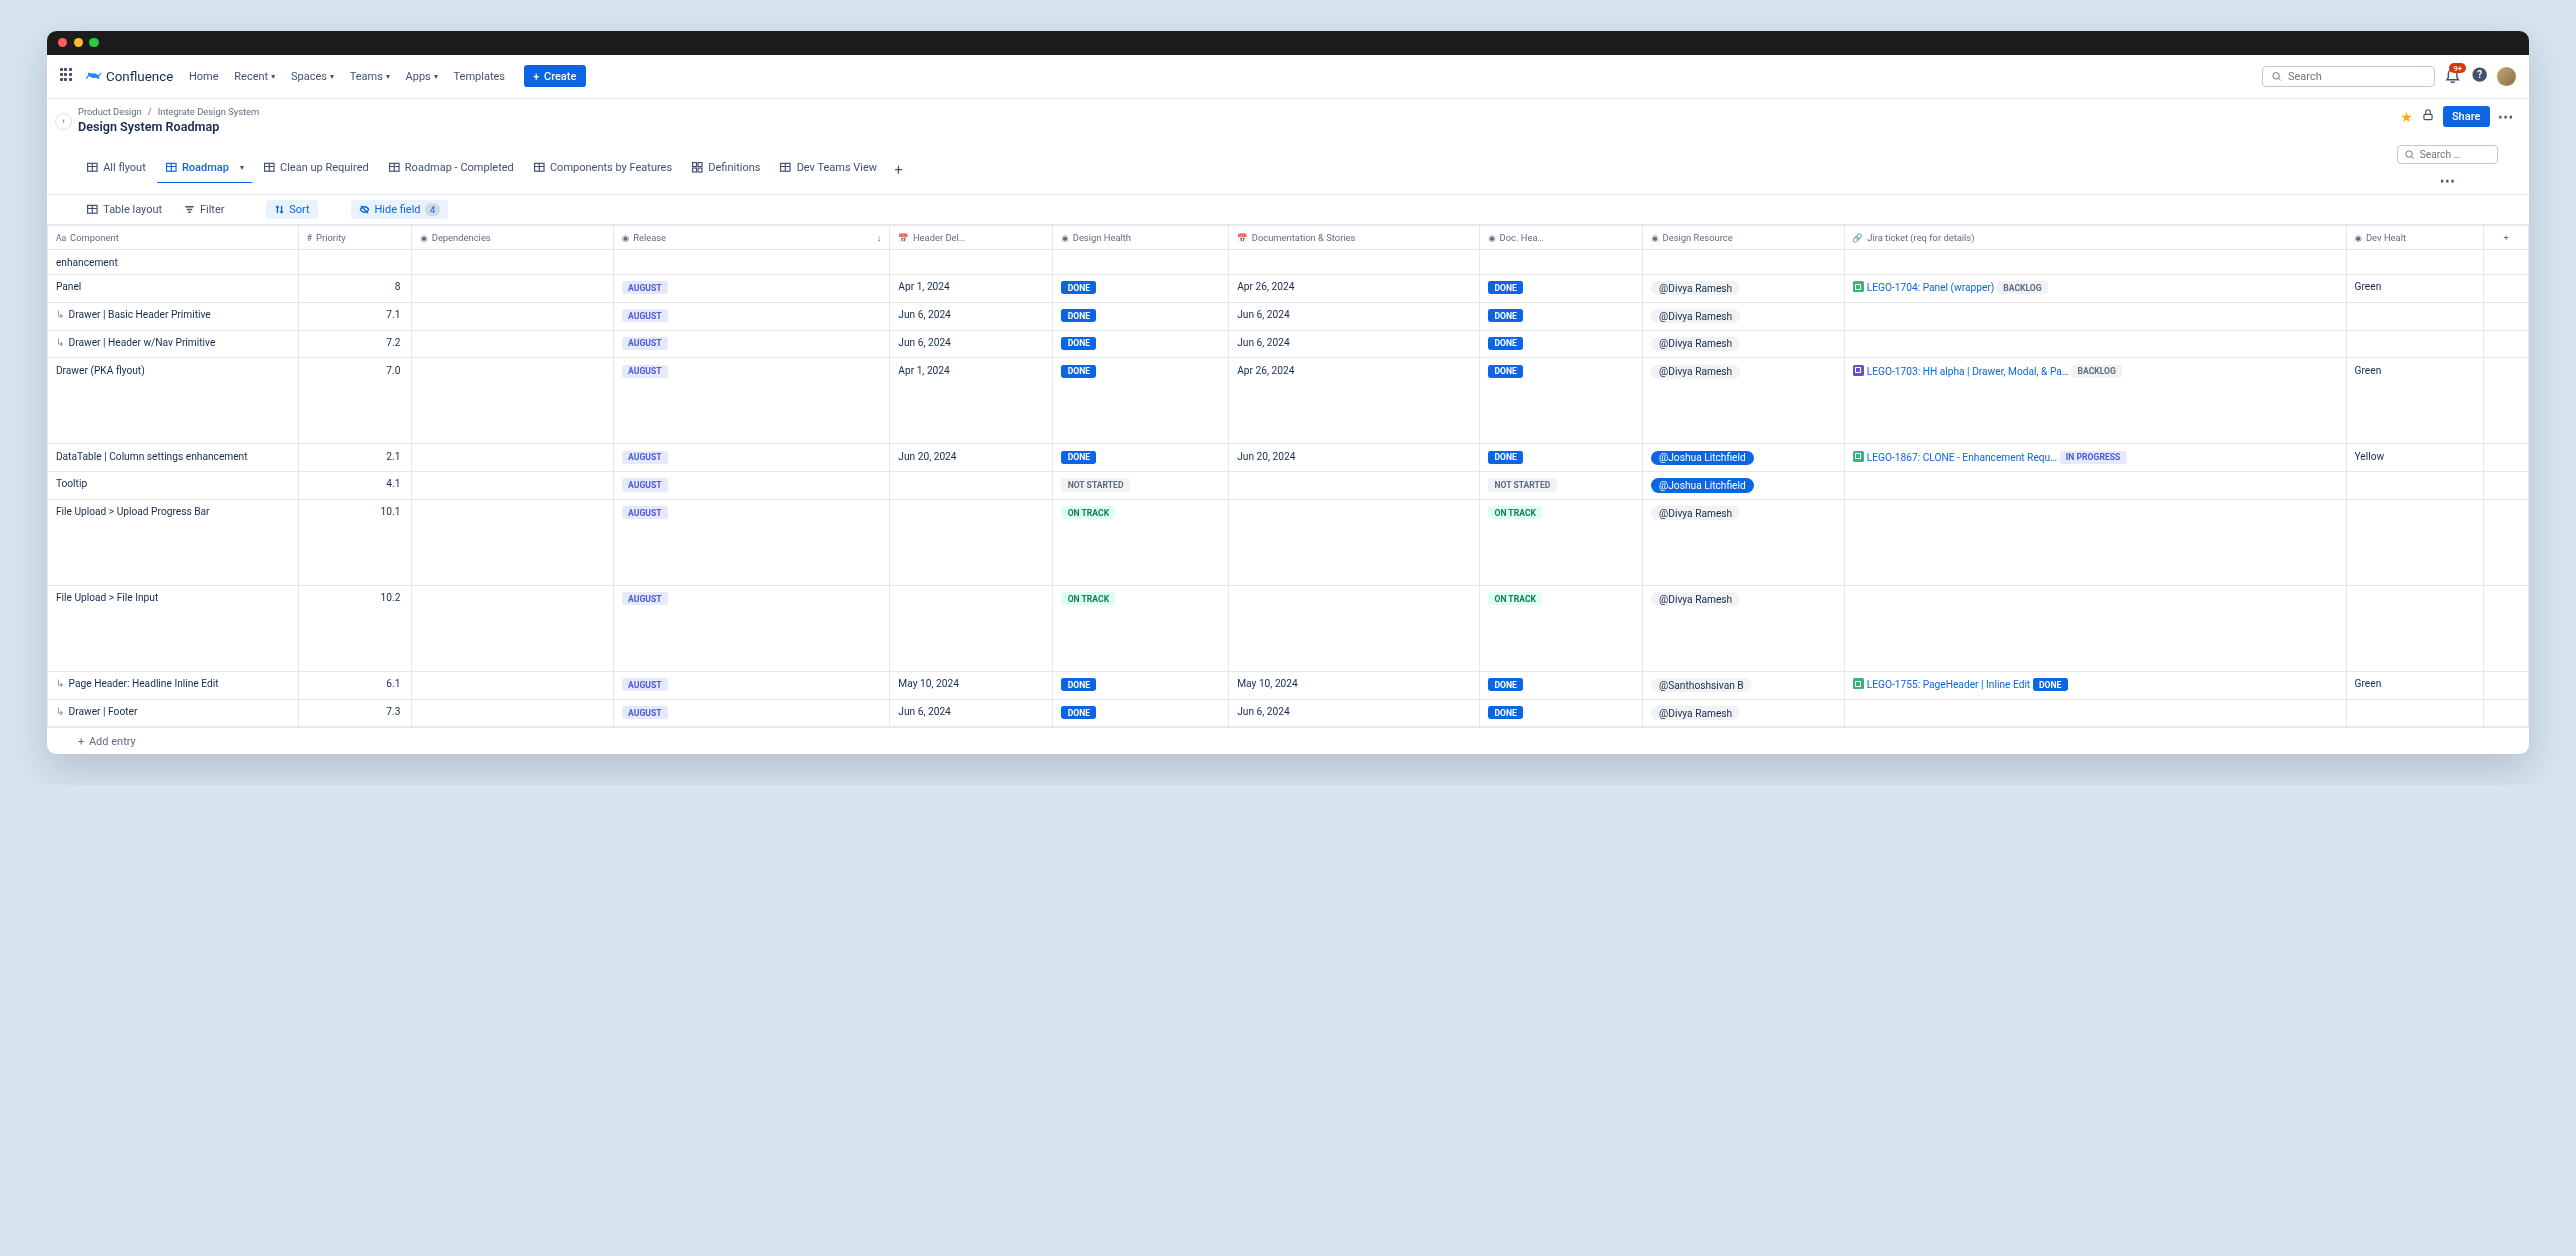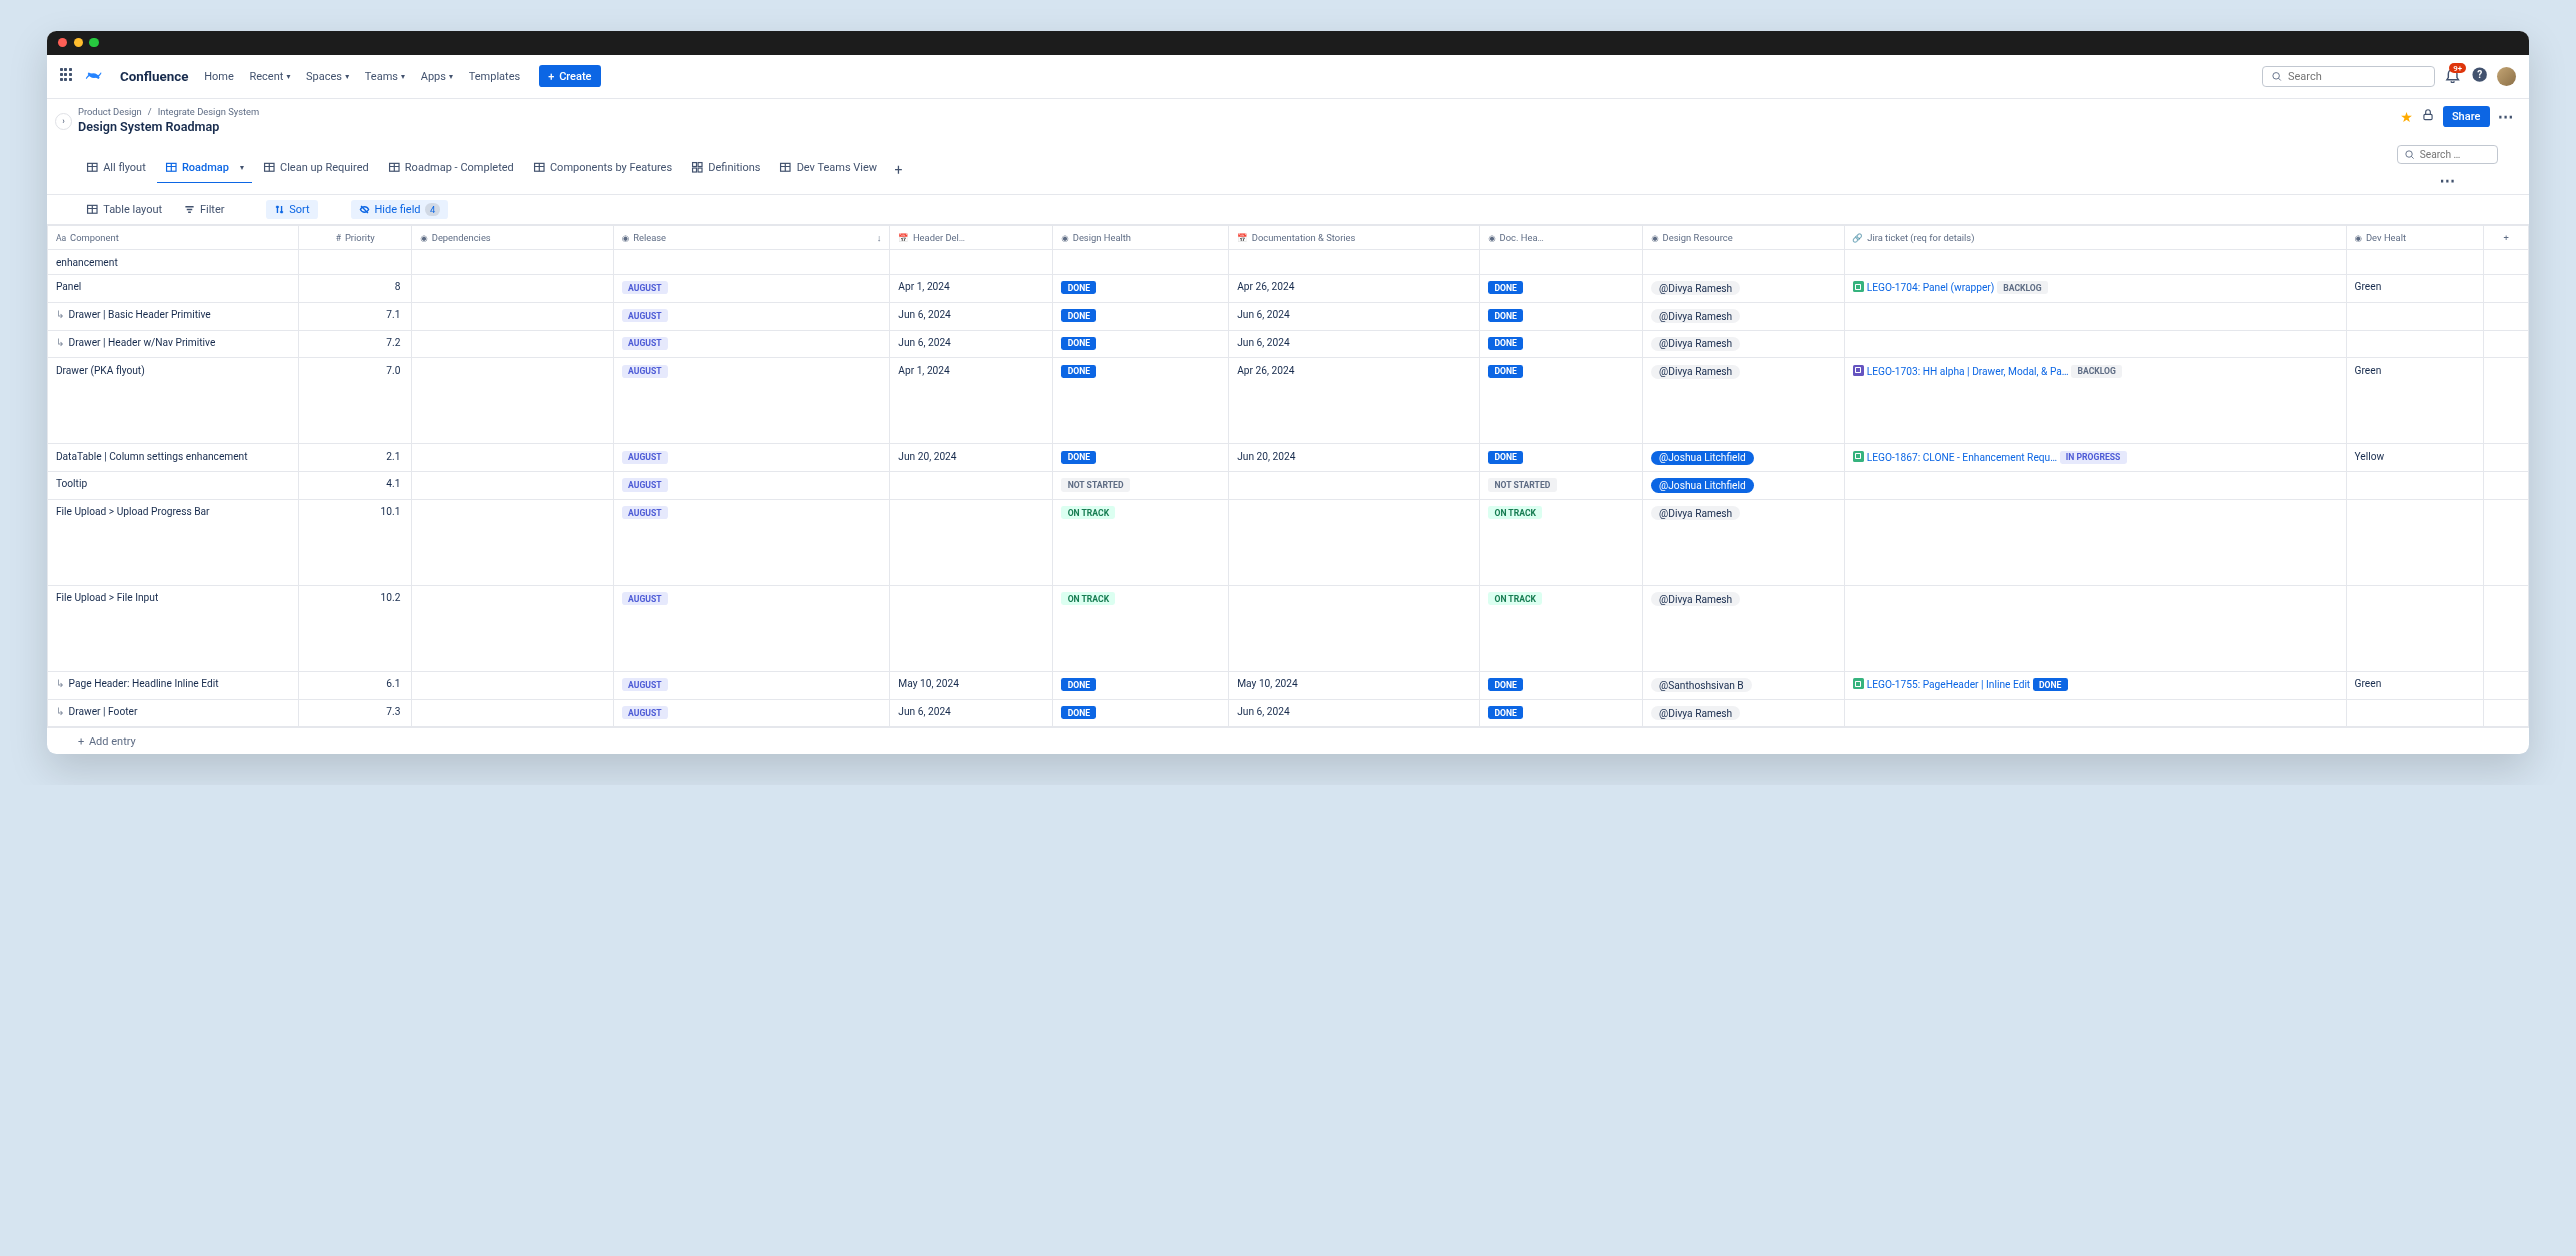--- a/index.html
+++ b/index.html
@@ -5,21 +5,21 @@
 * { margin: 0; padding: 0; box-sizing: border-box; font-family: -apple-system, BlinkMacSystemFont, "Segoe UI", Roboto, sans-serif; }
 body { background: #d6e4f0; padding: 31px 47px; }
 .frame { background: #fff; border-radius: 9.4px; overflow: hidden; box-shadow: 0 15.7px 39px rgba(0,0,0,.15); width: 100%; }
 .mac-bar { background: #1c1c1c; height: 23.6px; display: flex; align-items: center; padding: 0 11px; gap: 6.3px; }
 .dot { width: 9.4px; height: 9.4px; border-radius: 50%; }
 .dot.r { background: #ff5f56; } .dot.y { background: #ffbd2e; } .dot.g { background: #27c93f; }
 
 .topnav { height: 44px; display: flex; align-items: center; padding: 0 12.6px; border-bottom: 0.8px solid #e5e7ec; gap: 9.4px; }
 .grid-icon { width: 15.7px; height: 15.7px; display: grid; grid-template-columns: repeat(3,3.1px); grid-template-rows: repeat(3,3.1px); gap: 1.6px; cursor: pointer; }
 .grid-icon span { background: #42526e; border-radius: 0.8px; }
-.logo { display: flex; align-items: center; gap: 18px; color: #172b4d; font-weight: 700; font-size: 13.4px; }
+.logo { display: flex; align-items: center; gap: 4px; color: #172b4d; font-weight: 400; font-size: 13.4px; }
 .logo svg { width: 17.3px; height: 17.3px; }
 .nav-links { display: flex; gap: 3.1px; align-items: center; }
 .nav-link { padding: 4.7px 6.3px; font-size: 11px; color: #42526e; display: flex; align-items: center; gap: 3.1px; cursor: pointer; border-radius: 3.1px; }
 .chev { font-size: 7.9px; color: #42526e; }
 .create-btn { background: #0c66e4; color: #fff; border: none; padding: 4.7px 9.4px; border-radius: 3.1px; font-weight: 500; font-size: 11px; display: flex; align-items: center; gap: 4.7px; cursor: pointer; margin-left: 3.1px; }
 .spacer { flex: 1; }
 .search-box { display: flex; align-items: center; border: 0.8px solid #c1c7d0; border-radius: 3.9px; padding: 3.1px 7.9px; width: 173px; gap: 6.3px; }
 .search-box input { border: none; outline: none; font-size: 11px; width: 100%; }
 .notif { position: relative; cursor: pointer; }
 .badge-count { position: absolute; top: -3.1px; right: -4.7px; background: #de350b; color: #fff; font-size: 7.9px; padding: 0.8px 3.9px; border-radius: 6.3px; font-weight: 600; }
@@ -277,21 +277,21 @@
         <span>Hide field</span>
         <span class="count">4</span>
       </button>
   </div>
 
   <div class="table-wrap">
     <table>
       <thead>
         <tr>
           <th style="width:157px"><span class="col-ic">Aa</span><span>Component</span></th>
-          <th style="width:71px;text-align:center"><span class="col-ic">#</span><span>Priority</span></th>
+          <th style="width:71px;text-align:left"><span class="col-ic">#</span><span>Priority</span></th>
           <th style="width:126px"><span class="col-ic">◉</span><span>Dependencies</span></th>
           <th style="width:173px"><span class="col-ic">◉</span><span>Release</span><span style="float:right">↓</span></th>
           <th style="width:102px"><span class="col-ic">📅</span><span>Header Del…</span></th>
           <th style="width:110px"><span class="col-ic">◉</span><span>Design Health</span></th>
           <th style="width:157px"><span class="col-ic">📅</span><span>Documentation &amp; Stories</span></th>
           <th style="width:102px"><span class="col-ic">◉</span><span>Doc. Hea…</span></th>
           <th style="width:126px"><span class="col-ic">◉</span><span>Design Resource</span></th>
           <th style="width:314px"><span class="col-ic">🔗</span><span>Jira ticket (req for details)</span></th>
           <th style="width:86px"><span class="col-ic">◉</span><span>Dev Healt</span></th>
           <th class="addcol">+</th>

